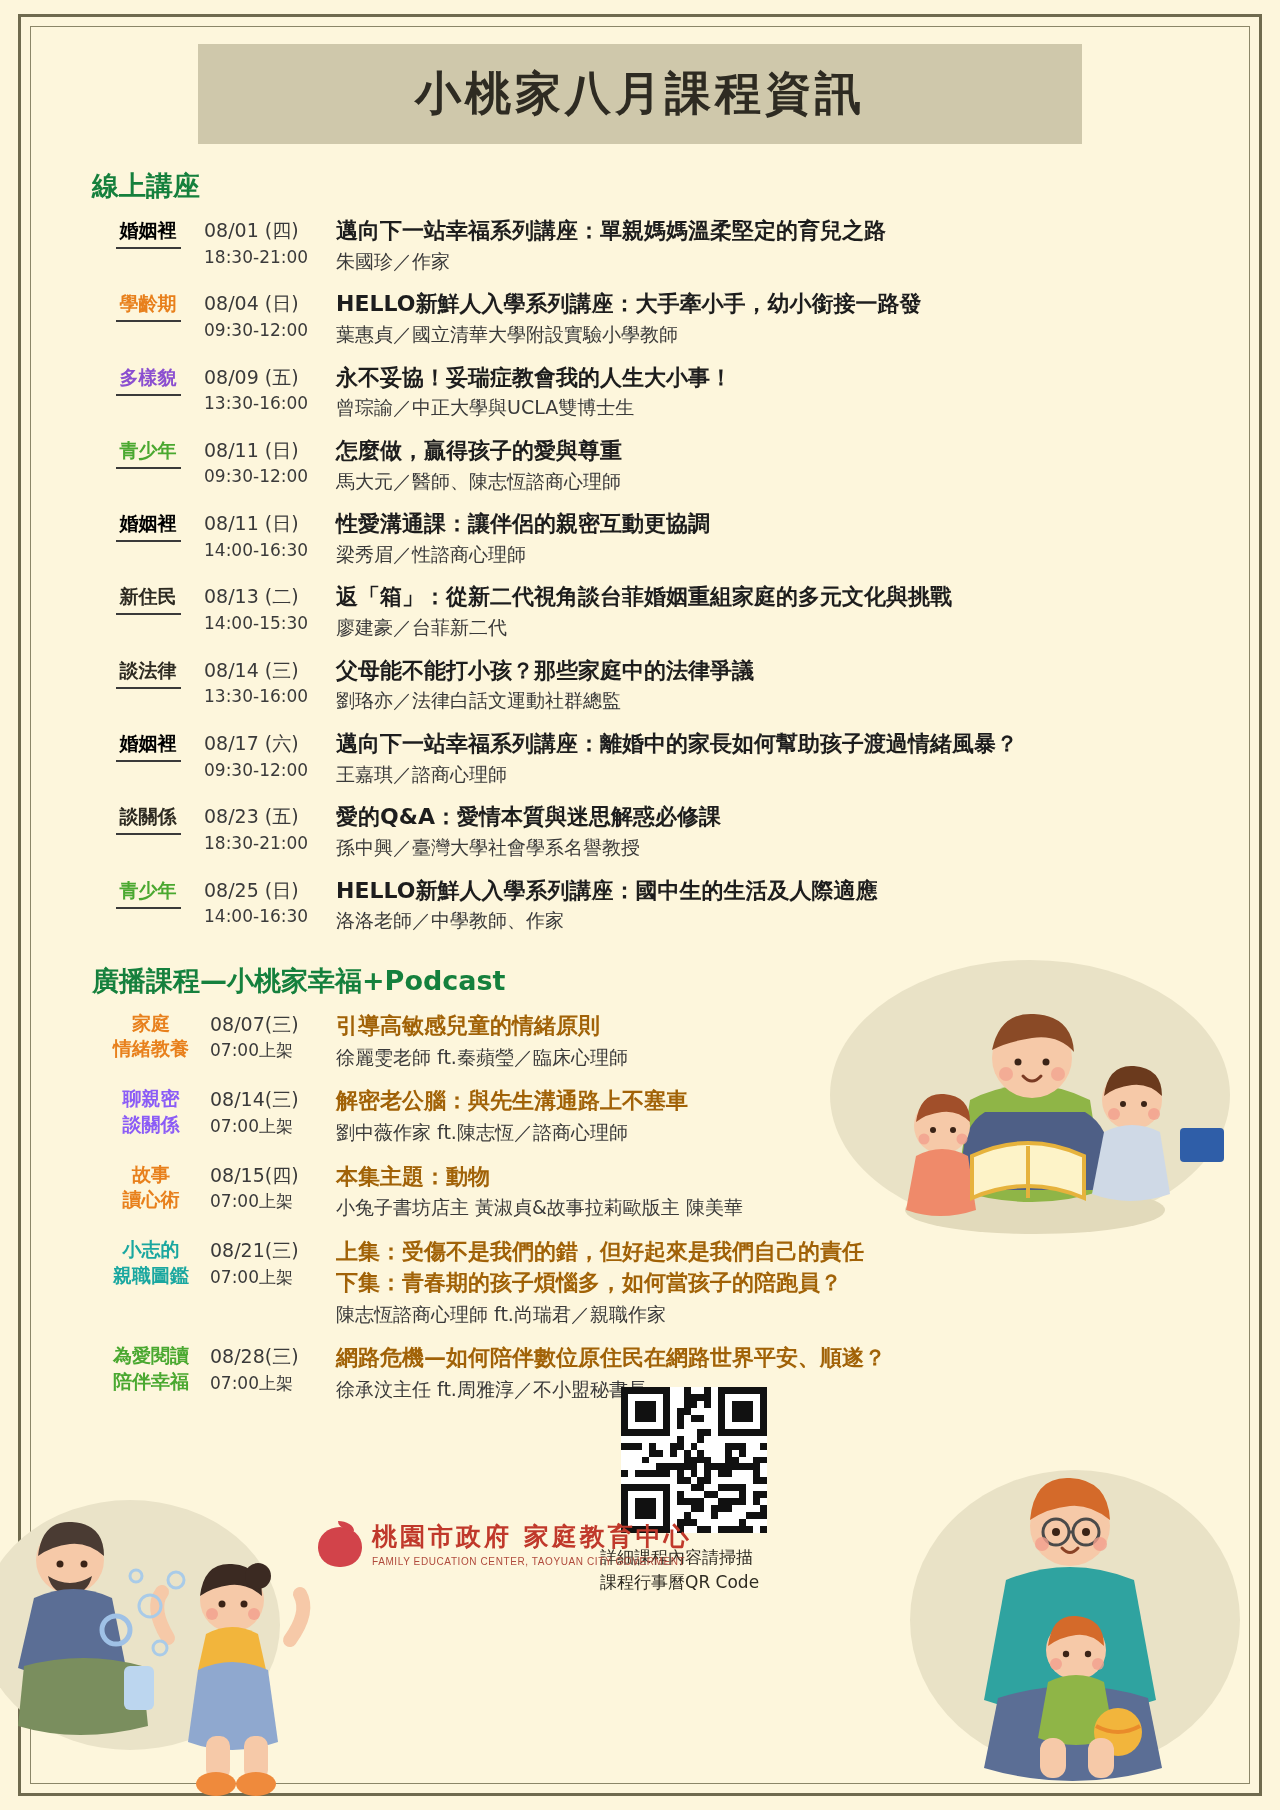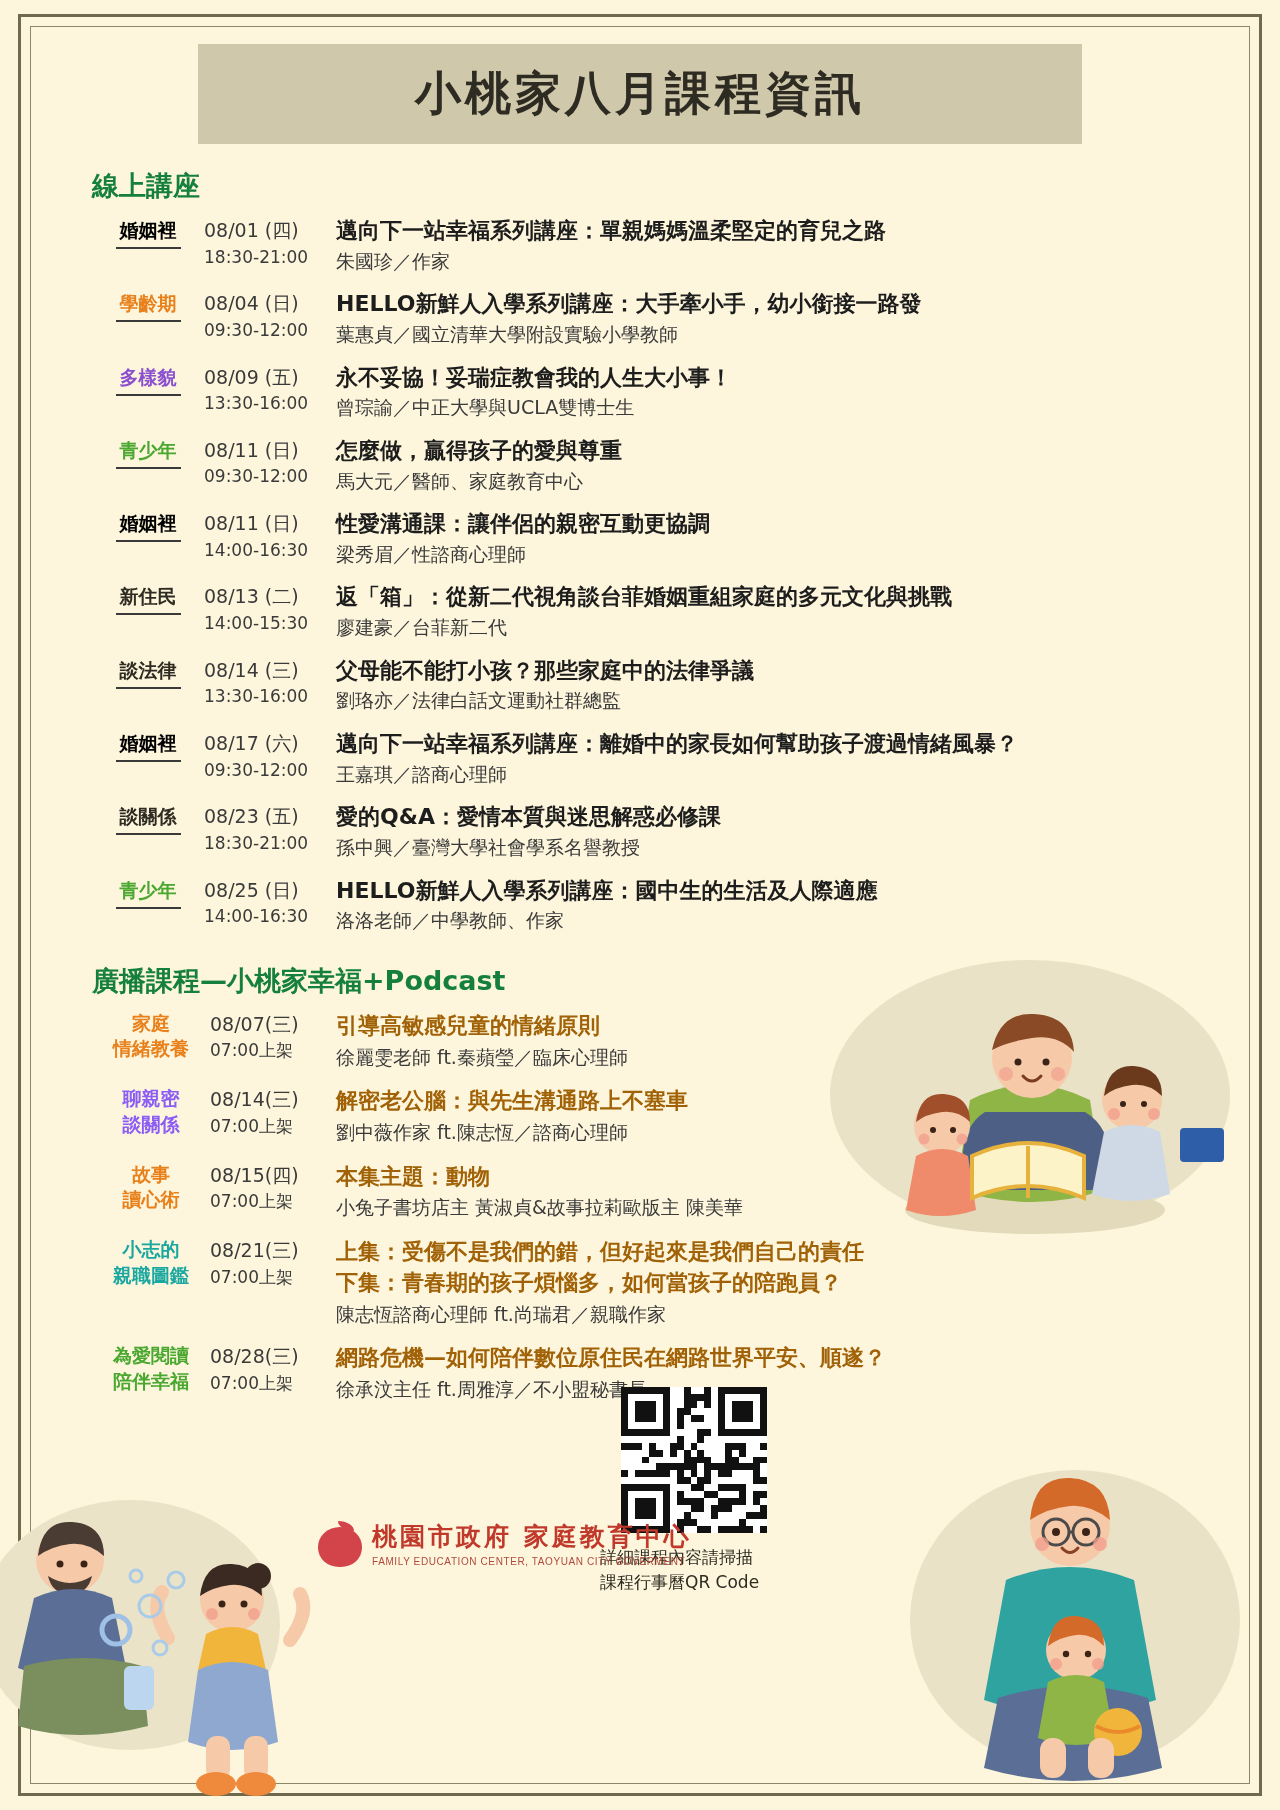--- a/index.html
+++ b/index.html
@@ -207,21 +207,21 @@
             <td class="bodycell">
               <div class="topic">永不妥協！妥瑞症教會我的人生大小事！</div>
               <div class="speaker">曾琮諭／中正大學與UCLA雙博士生</div>
             </td>
           </tr>
           <tr class="row">
             <td class="cat"><span class="catline c-green">青少年</span></td>
             <td class="datecell"><span>08/11 (日)</span><span class="time">09:30-12:00</span></td>
             <td class="bodycell">
               <div class="topic">怎麼做，贏得孩子的愛與尊重</div>
-              <div class="speaker">馬大元／醫師、家庭教育中心</div>
+              <div class="speaker">馬大元／醫師、陳志恆諮商心理師</div>
             </td>
           </tr>
           <tr class="row">
             <td class="cat"><span class="catline c-pink">婚姻裡</span></td>
             <td class="datecell"><span>08/11 (日)</span><span class="time">14:00-16:30</span></td>
             <td class="bodycell">
               <div class="topic">性愛溝通課：讓伴侶的親密互動更協調</div>
               <div class="speaker">梁秀眉／性諮商心理師</div>
             </td>
           </tr>

